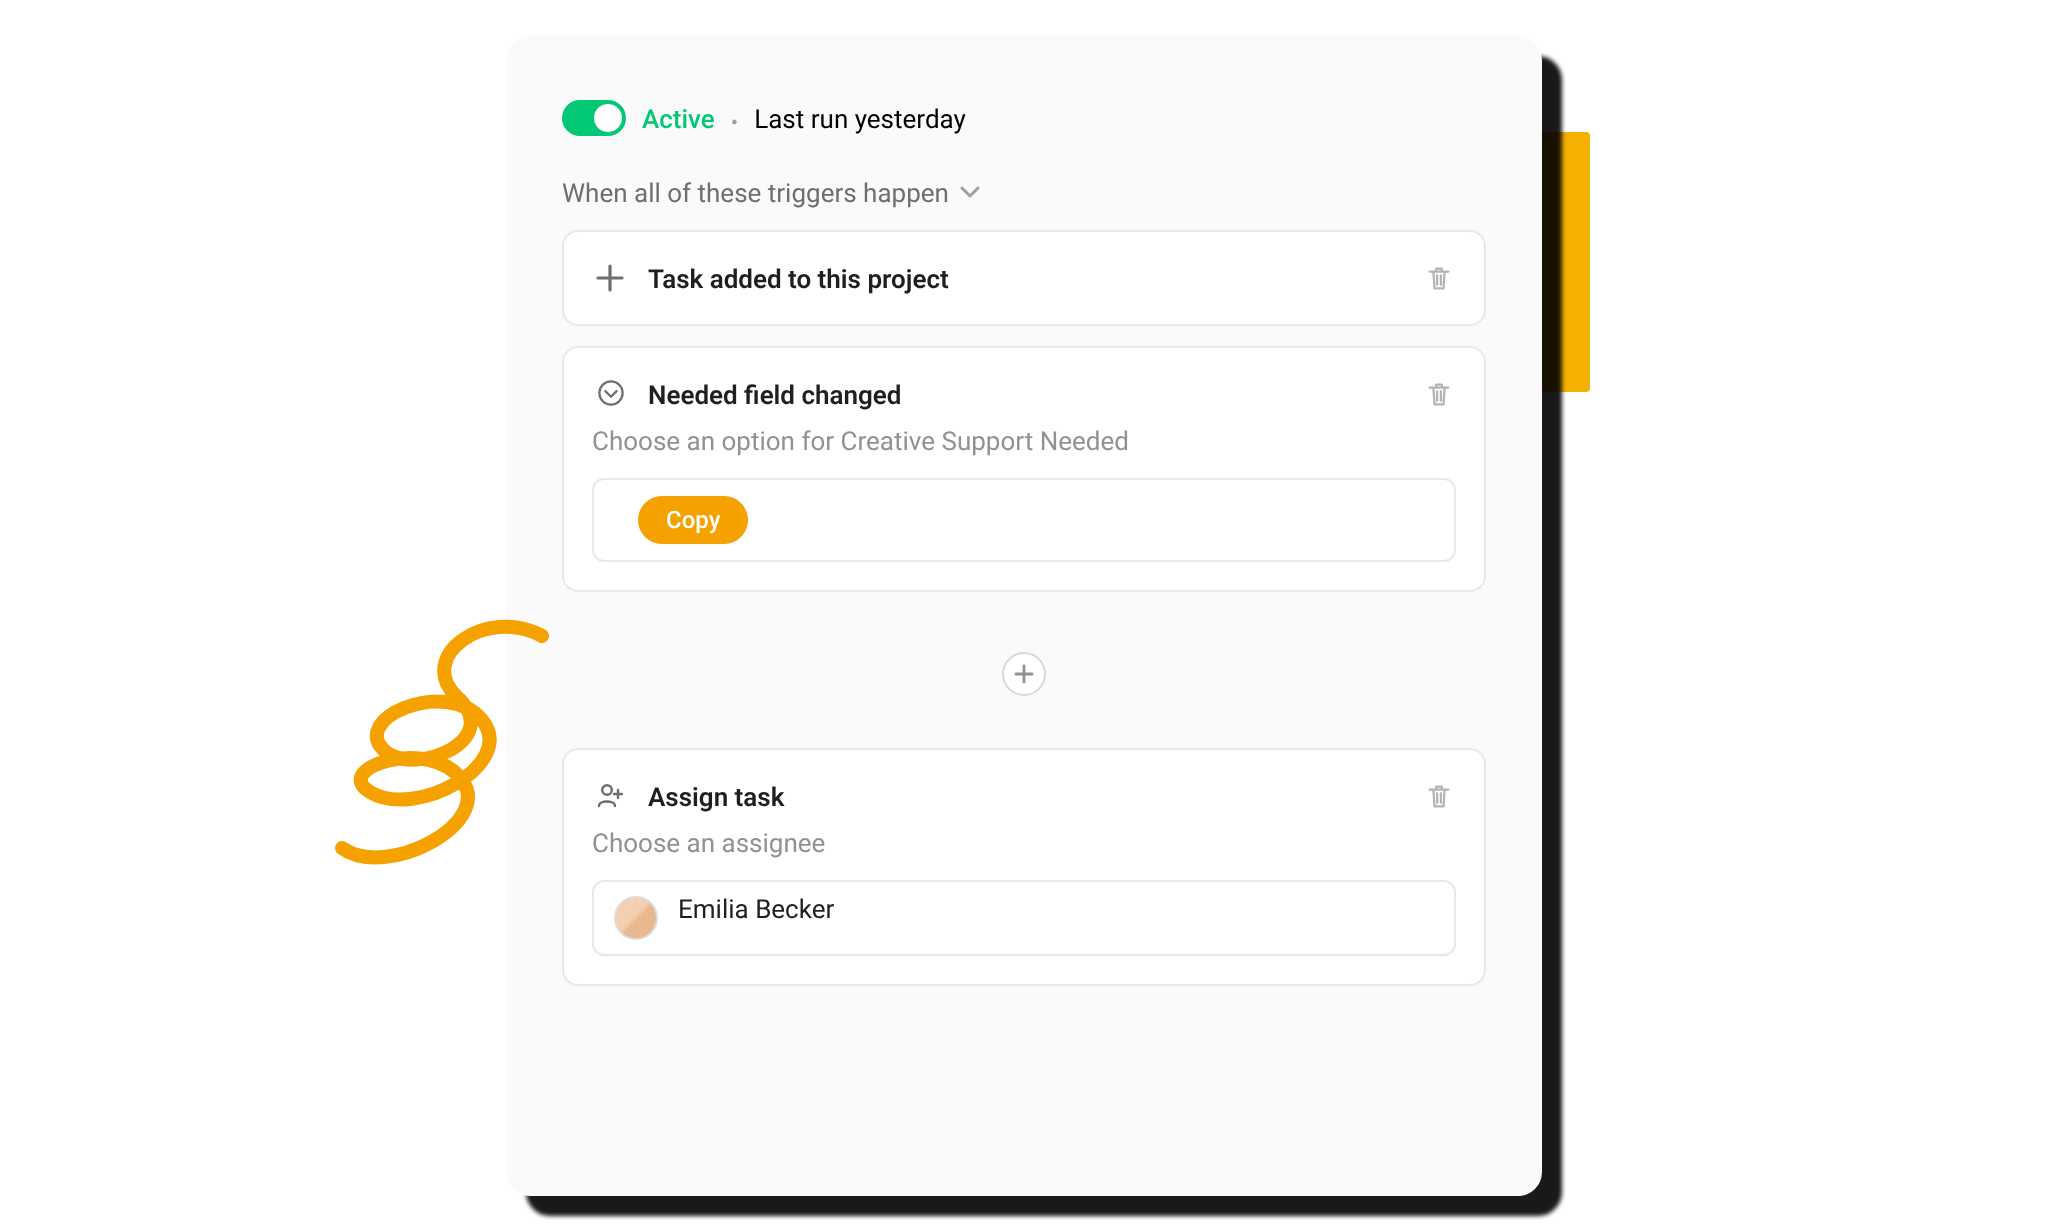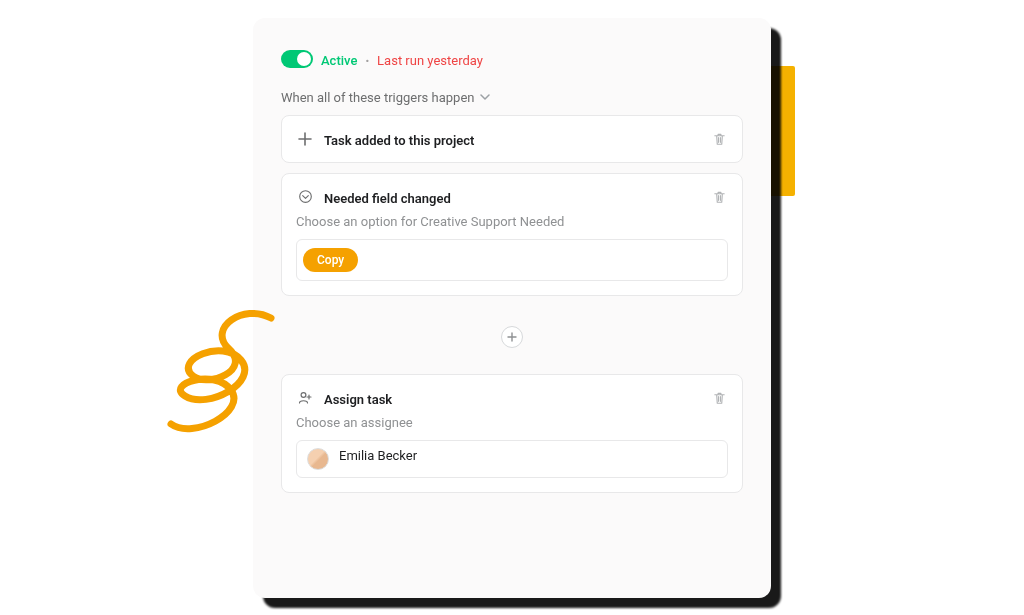--- a/index.html
+++ b/index.html
@@ -79,21 +79,21 @@
       position: absolute;
       right: 2px;
       top: 2px;
       width: 14px;
       height: 14px;
       background: #fff;
       border-radius: 50%;
     }
     .active-text { color: #00c875; font-weight: 500; }
     .dot-sep { color: #a2a0a0; font-size: 11px; }
-    .lastrun { color: #ef4444; }
+    .lastrun { color: #000000; }
     .triggers-hdr {
       display: flex;
       align-items: center;
       gap: 6px;
       color: #6d6e6f;
       font-size: 13px;
       margin-bottom: 10px;
       cursor: pointer;
     }
     .chev { color: #9ca0a4; }
@@ -140,21 +140,21 @@
       background: #f5a100;
       color: #fff;
       font-size: 12px;
       font-weight: 500;
       padding: 5px 14px;
       border-radius: 14px;
     }
     .field-box {
       border: 1px solid #e8e8e9;
       border-radius: 6px;
-      padding: 8px 6px;
+      padding: 8px 22px;
     }
     .assignee-box {
       border: 1px solid #e8e8e9;
       border-radius: 6px;
       padding: 7px 10px;
       display: flex;
       align-items: flex-start;
       gap: 10px;
     }
     .avatar {

